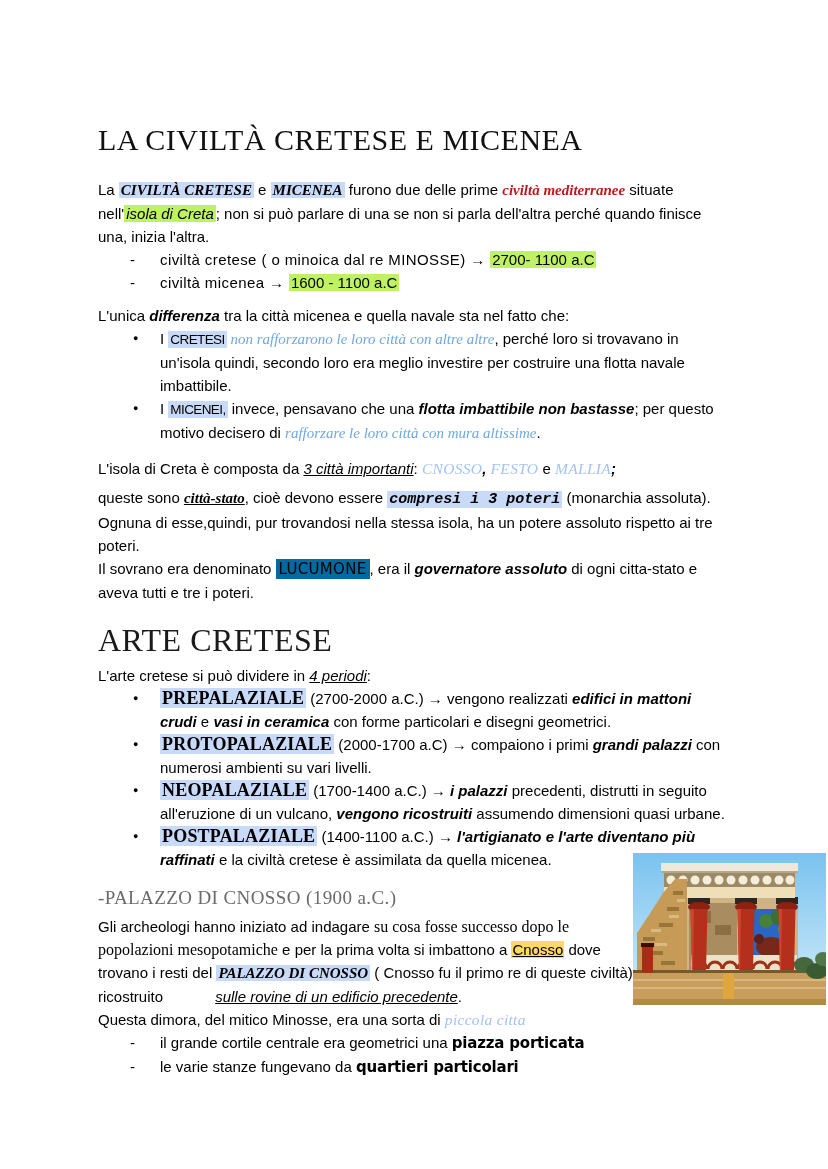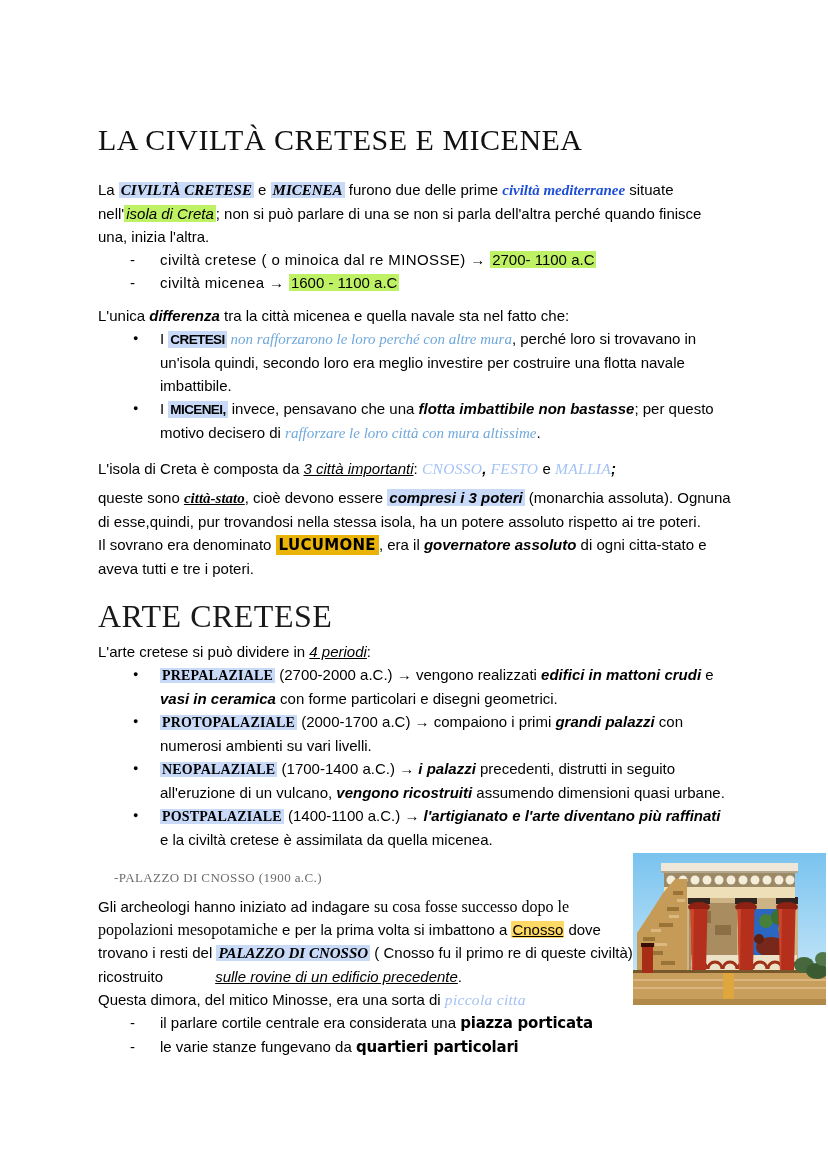--- a/index.html
+++ b/index.html
@@ -5,42 +5,42 @@
   html,body{margin:0;padding:0;background:#ffffff;}
   .page{position:relative;width:828px;height:1169px;background:#ffffff;overflow:hidden;
         font-family:"Liberation Sans",sans-serif;font-size:15px;line-height:23px;color:#000;}
   .content{position:absolute;left:98px;top:0;width:634px;}
 
   
   h1.doc-title{font-family:"Liberation Serif",serif;font-weight:400;font-size:30px;
                line-height:40px;margin:120px 0 0 0;letter-spacing:.5px;color:#111;}
   h2.sect{font-family:"Liberation Serif",serif;font-weight:400;font-size:32px;
           line-height:32px;margin:20px 0 0 0;letter-spacing:.5px;color:#1a1a1a;}
-  h3.sub{font-family:"Liberation Serif",serif;font-weight:400;font-size:13px;
-         line-height:26px;margin:14px 0 0 16px;letter-spacing:.4px;color:#6b6b6b;}
+  h3.sub{font-family:"Liberation Serif",serif;font-weight:400;font-size:19px;
+         line-height:26px;margin:14px 0 0 0;letter-spacing:.4px;color:#6b6b6b;}
 
   p{margin:0;}
   .mt18{margin-top:18px;} .mt10{margin-top:10px;} .mt12{margin-top:12px;}
   .mt6{margin-top:6px;} .mt8{margin-top:8px;} .mt4{margin-top:4px;}
 
   
-  .hlb{background:#c9daf8;padding:0 2px;}
+  .hlb{background:#c9daf8;padding:0 2px;font-family:Liberation Mono, monospace;}
   .hly{background:#bef264;padding:0 2px;}
   .serifbi{font-family:"Liberation Serif",serif;font-weight:700;font-style:italic;}
-  .bluetx{color:#1d4ed8;margin-top:21px;}
+  .bluetx{color:#b91c1c;margin-top:21px;}
   .it{font-style:italic;}
   .bi{font-weight:700;font-style:italic;}
   .iu{font-style:italic;text-decoration:underline;}
   .biu{font-weight:400;font-style:italic;text-decoration:underline;margin-left:48px;}
   .serif-biu{font-family:"Liberation Serif",serif;font-weight:700;font-style:italic;text-decoration:underline;}
   .lbser{font-family:"Liberation Serif",serif;font-style:italic;color:#6fa8dc;}
   .city{font-family:"Liberation Serif",serif;font-style:italic;color:#a4c2f4;font-size:15.5px;letter-spacing:.3px;}
-  .cond{font-weight:700;font-size:13.5px;letter-spacing:-.6px;background:#c9daf8;padding:1px 2px;}
-  .heavy{font-family:"DejaVu Sans",sans-serif;font-weight:700;letter-spacing:.3px;background:#eab308;padding:1px 3px;}
-  .pname{font-family:"Liberation Serif",serif;font-weight:700;background:#c9daf8;padding:0 2px;letter-spacing:.2px;font-size:14px;}
+  .cond{font-weight:400;font-size:13.5px;letter-spacing:-.6px;background:#c9daf8;padding:1px 2px;}
+  .heavy{font-family:"DejaVu Sans",sans-serif;font-weight:400;letter-spacing:.3px;background:#0369a1;padding:1px 3px;}
+  .pname{font-family:"Liberation Serif",serif;font-weight:700;background:#c9daf8;padding:0 2px;letter-spacing:.2px;font-size:18px;}
   .round{letter-spacing:.4px;}
   .rbold{font-family:"DejaVu Sans",sans-serif;font-weight:700;letter-spacing:-.2px;}
   .serifrun{font-family:"Liberation Serif",serif;font-size:16px;}
   .cnosso{background:#ffd966;text-decoration:underline;padding:0 1px;}
   .arrowb{font-weight:700;}
 
   
   .li{display:flex;}
   .li .mk{flex:none;margin-left:32px;width:30px;}
   .dot .mk{font-size:9px;line-height:23px;padding-left:3px;width:27px;}
@@ -69,21 +69,21 @@
       </div>
     <div class="li dash round">
         <span class="mk">-</span>
         <span class="tx"><span>civiltà micenea </span><span>→ </span><span class="hly" style="font-family:'Liberation Sans',sans-serif;letter-spacing:0;text-align:right;">1600 - 1100 a.C</span></span>
       </div>
 
     <p class="mt10"><span>L'unica </span><span class="bi">differenza</span><span> tra la città micenea e quella navale sta nel fatto che:</span></p>
 
     <div class="li dot">
         <span class="mk">●</span>
-        <span class="tx"><span>I </span><span class="cond">CRETESI</span><span class="lbser"> non rafforzarono le loro perché con altre mura</span><span>, perché loro si trovavano in un'isola quindi, secondo  loro era meglio investire per costruire una flotta navale imbattibile.</span></span>
+        <span class="tx"><span>I </span><span class="cond">CRETESI</span><span class="lbser"> non rafforzarono le loro città con altre altre</span><span>, perché loro si trovavano in un'isola quindi, secondo  loro era meglio investire per costruire una flotta navale imbattibile.</span></span>
       </div>
     <div class="li dot">
         <span class="mk">●</span>
         <span class="tx"><span>I </span><span class="cond">MICENEI,</span><span> invece, pensavano che una </span><span class="bi">flotta imbattibile non bastasse</span><span>; per questo motivo decisero di </span><span class="lbser">rafforzare le loro città con mura altissime</span><span>.</span></span>
       </div>
 
     <p class="mt12"><span>L'isola di Creta è composta da </span><span class="iu">3 città importanti</span><span>: </span><span class="city">CNOSSO</span><span class="bi">, </span><span class="city">FESTO</span><span> e </span><span class="city">MALLIA</span><span class="bi">;</span></p>
 
     <p class="mt6"><span>queste sono </span><span class="serif-biu">città-stato</span><span>, cioè devono essere </span><span class="bi hlb">compresi i 3 poteri</span><span> (monarchia assoluta). Ognuna di esse,quindi, pur trovandosi nella stessa isola, ha un potere assoluto rispetto ai tre poteri.</span></p>
 
@@ -115,21 +115,21 @@
 
     <div class="palazzo">
       <h3 class="sub">-PALAZZO DI CNOSSO (1900 a.C.)</h3>
 
       <p class="mt4"><span>Gli archeologi  hanno iniziato ad indagare </span><span class="serifrun">su cosa fosse successo dopo le popolazioni mesopotamiche</span><span> e per la prima volta si imbattono a </span><span class="cnosso">Cnosso</span><span> dove trovano i resti del </span><span class="serifbi hlb">PALAZZO DI CNOSSO</span><span> ( Cnosso fu il primo re di queste civiltà) ricostruito </span><span class="biu">sulle rovine di un edificio precedente</span><span>.</span></p>
 
       <p><span>Questa dimora, del mitico Minosse, era una sorta di </span><span class="city">piccola citta</span></p>
 
       <div class="li dash">
           <span class="mk">-</span>
-          <span class="tx"><span>il parlare cortile centrale era considerata una </span><span class="rbold">piazza porticata</span></span>
+          <span class="tx"><span>il grande cortile centrale era geometrici una </span><span class="rbold">piazza porticata</span></span>
         </div>
       <div class="li dash">
           <span class="mk">-</span>
           <span class="tx"><span>le varie stanze fungevano da </span><span class="rbold">quartieri particolari</span></span>
         </div>
     </div>
 
   </div>
 
   <div class="photo">

